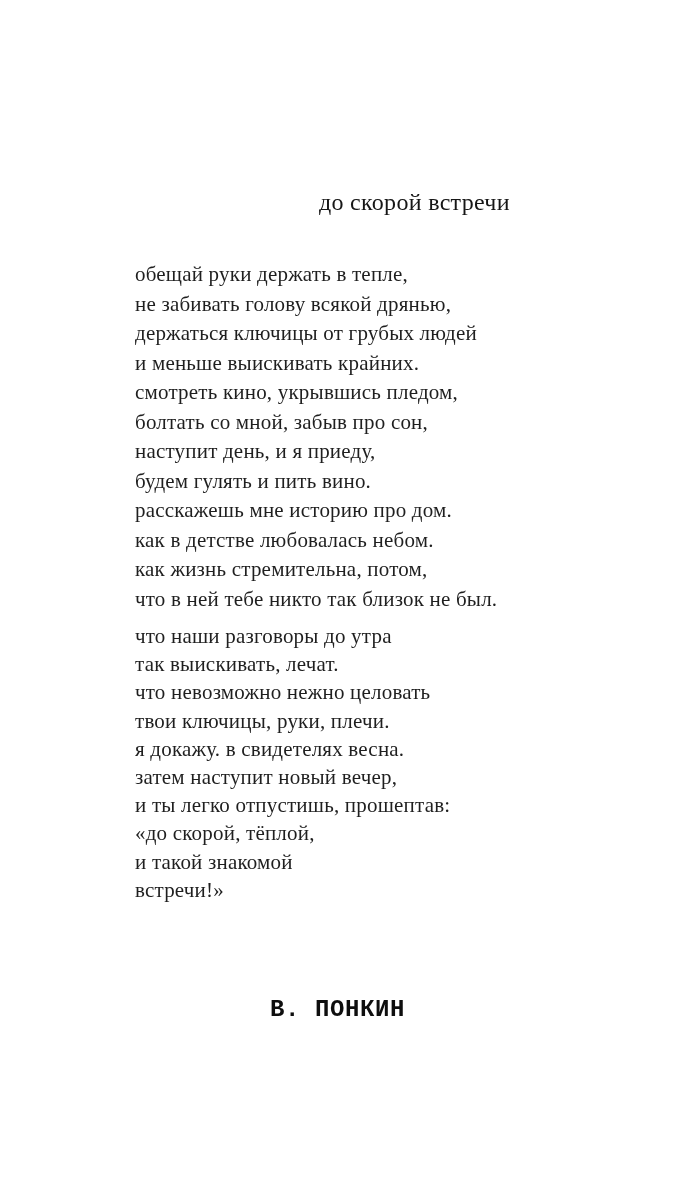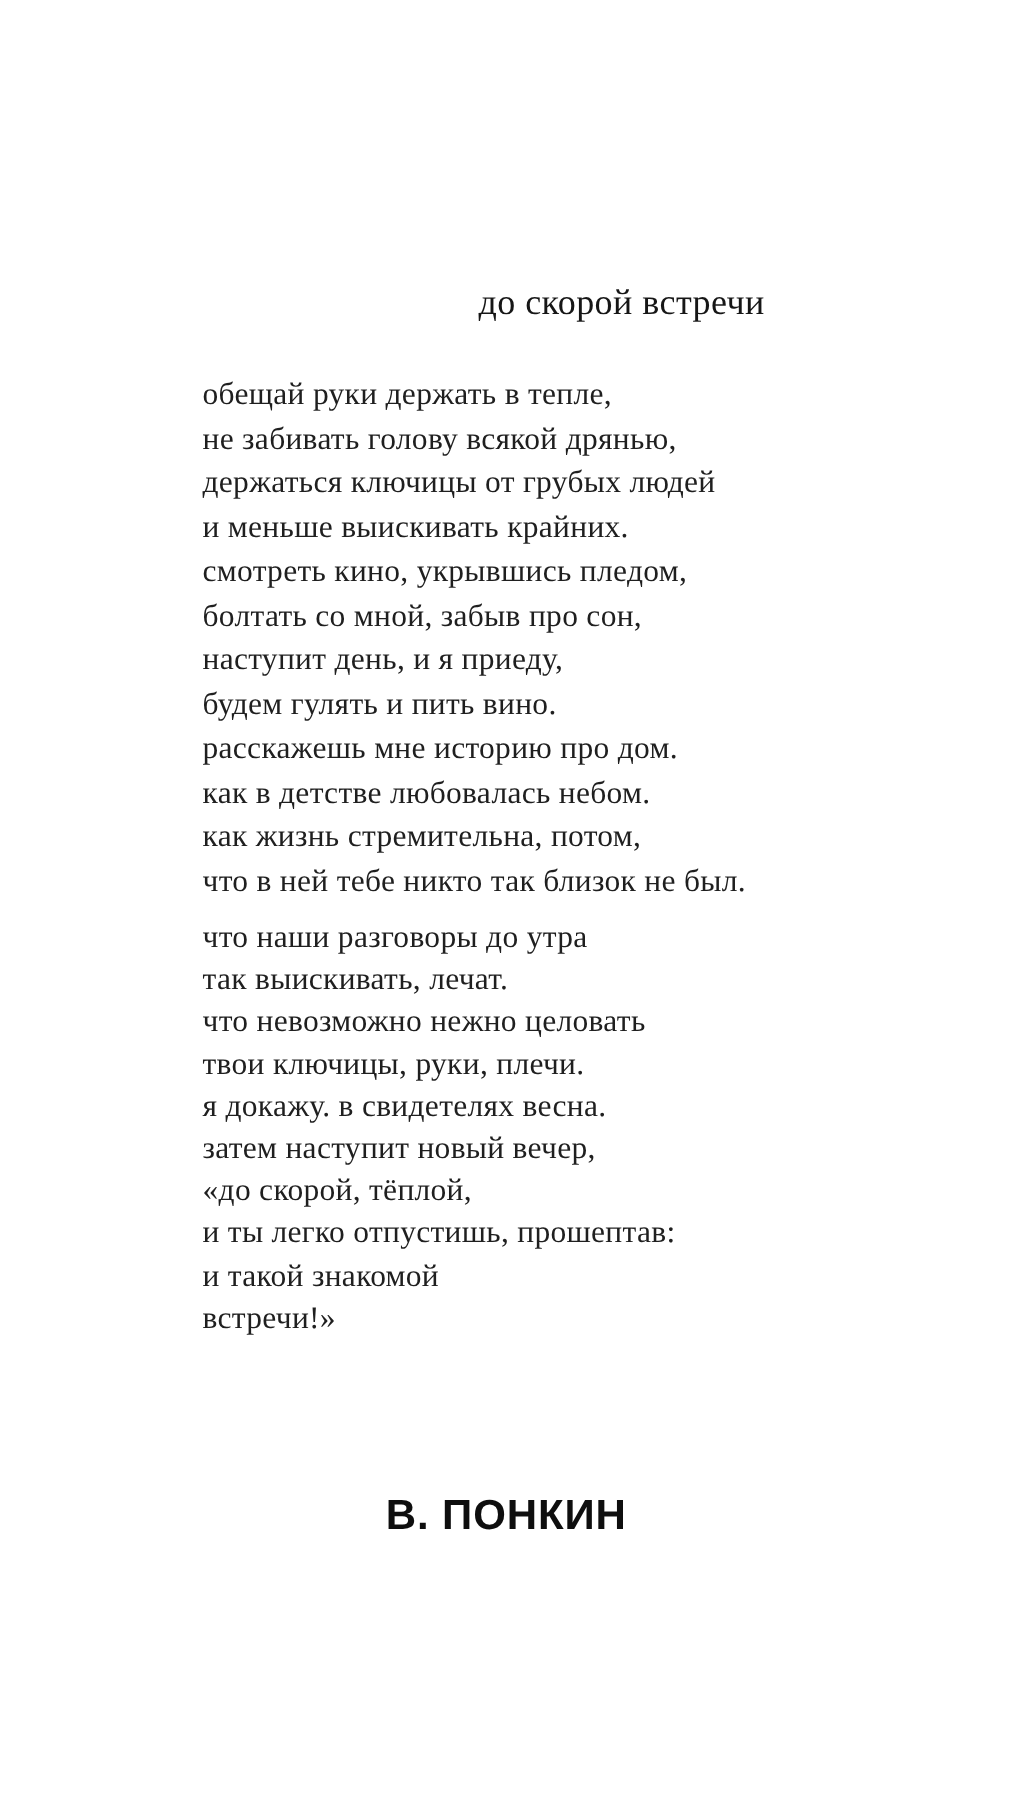--- a/index.html
+++ b/index.html
@@ -26,42 +26,43 @@
     font-weight: 400;
     letter-spacing: 0.3px;
     color: #161616;
     white-space: nowrap;
   }
   .stanza {
     position: absolute;
     left: 135px;
     font-size: 21px;
     white-space: nowrap;
+    margin-top: 12px;
   }
   .stanza .line {
     letter-spacing: 0.2px;
   }
   #stanza-0 {
     top: 248px;
     line-height: 29.5px;
   }
   #stanza-1 {
     top: 610px;
     line-height: 28.2px;
   }
   .author {
     position: absolute;
     left: 0;
     top: 997px;
     width: 675px;
     margin: 0;
     text-align: center;
-    font-family: Liberation Sans, sans-serif;
+    font-family: Liberation Mono, monospace;
     font-weight: 700;
-    font-size: 28px;
+    font-size: 24px;
     line-height: 26px;
     letter-spacing: 0.6px;
     color: #0e0e0e;
   }
 </style>
 </head>
 <body>
 
 <div class="page">
   <h1 class="title">до скорой встречи</h1>
@@ -79,19 +80,19 @@
       <div class="line">как жизнь стремительна, потом,</div>
       <div class="line">что в ней тебе никто так близок не был.</div>
     </div>
   <div class="stanza" id="stanza-1">
       <div class="line">что наши разговоры до утра</div>
       <div class="line">так выискивать, лечат.</div>
       <div class="line">что невозможно нежно целовать</div>
       <div class="line">твои ключицы, руки, плечи.</div>
       <div class="line">я докажу. в свидетелях весна.</div>
       <div class="line">затем наступит новый вечер,</div>
+      <div class="line">и ты легко отпустишь, прошептав:</div>
       <div class="line">«до скорой, тёплой,</div>
-      <div class="line">и ты легко отпустишь, прошептав:</div>
       <div class="line">и такой знакомой</div>
       <div class="line">встречи!»</div>
     </div>
   <div class="author">В. ПОНКИН</div>
 </div>
 
 </body></html>

